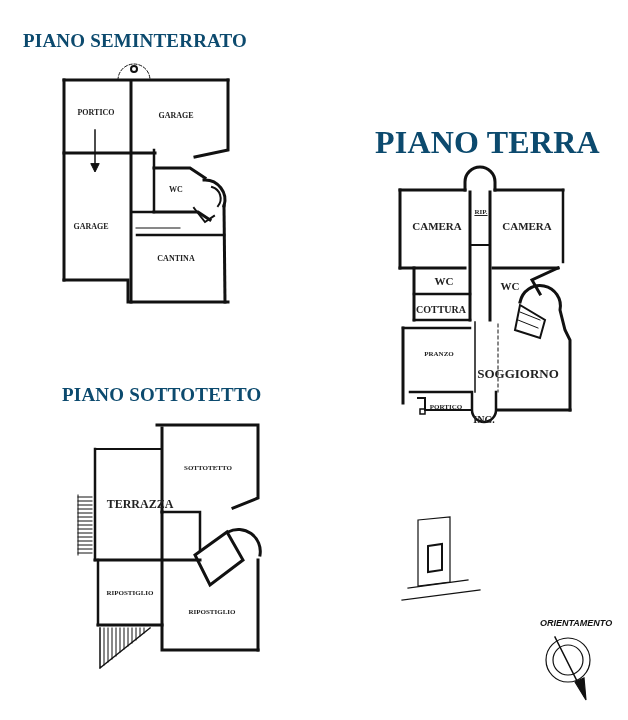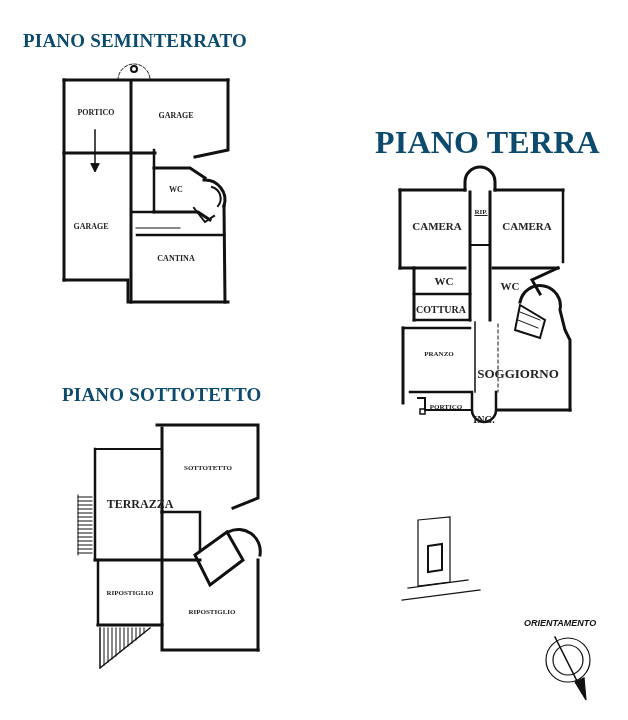--- a/index.html
+++ b/index.html
@@ -1,20 +1,20 @@
 <!DOCTYPE html>
 <html><head>
 <meta charset="utf-8">
 <style>
   html,body{margin:0;padding:0;background:#fff;}
   body{width:628px;height:720px;position:relative;overflow:hidden;font-family:"DejaVu Serif",serif;color:#111;}
   .title{position:absolute;font-family:"Liberation Serif","DejaVu Serif",serif;font-weight:bold;color:#0c4a6e;white-space:nowrap;letter-spacing:0.2px;}
   .lbl{position:absolute;font-family:"Liberation Serif","DejaVu Serif",serif;font-weight:bold;color:#222;white-space:nowrap;transform:translate(-50%,-50%);}
   svg{position:absolute;left:0;top:0;}
-  .orient{position:absolute;font-family:"Liberation Sans","DejaVu Sans",sans-serif;font-weight:bold;font-style:italic;font-size:9px;color:#111;white-space:nowrap;}
+  .orient{position:absolute;font-family:"Liberation Sans","DejaVu Sans",sans-serif;font-weight:bold;font-style:italic;font-size:9px;color:#111;white-space:nowrap;margin-left:16px;}
 </style>
 </head>
 <body>
 
 <svg width="628" height="720" viewBox="0 0 628 720">
   <g fill="none" stroke="#111" stroke-linecap="square">
 
     <g>
 
       <path d="M64 80 L228 80" stroke-width="3"></path>

